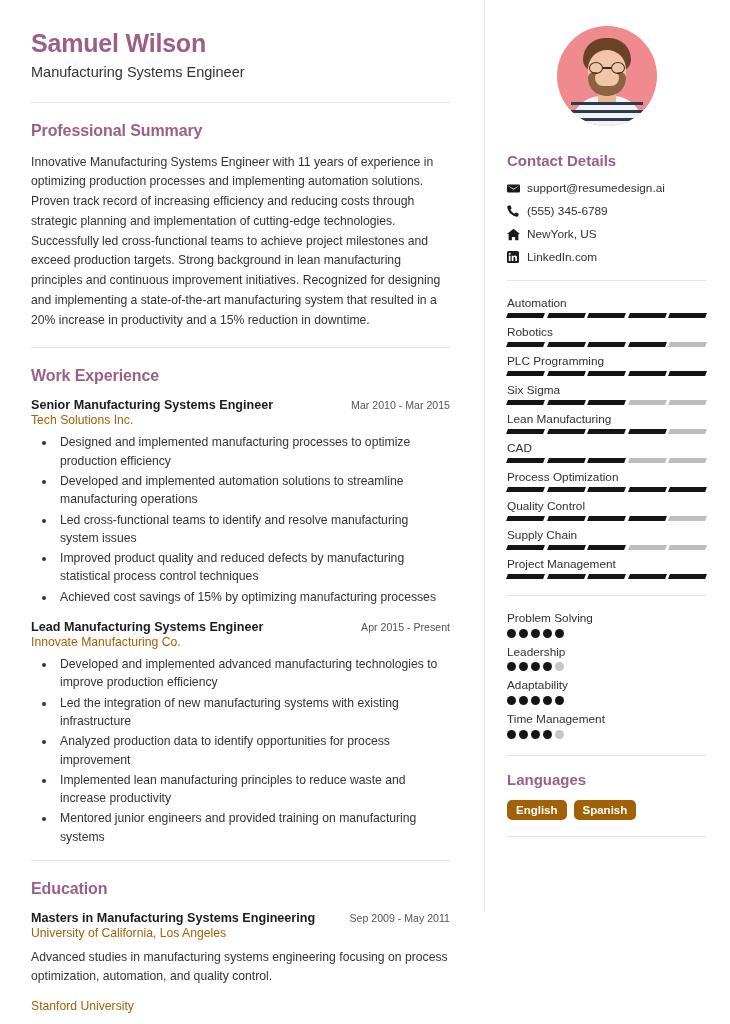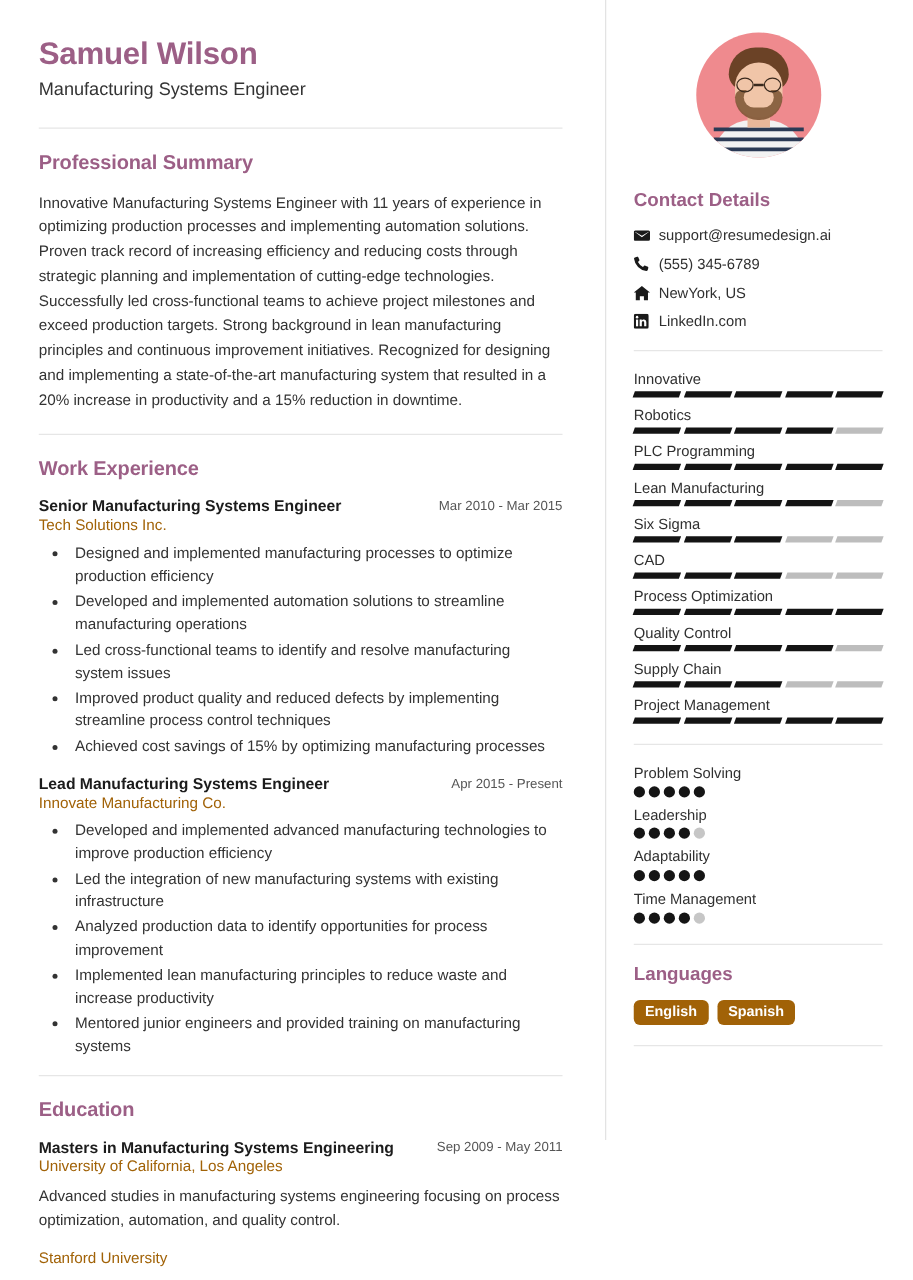--- a/index.html
+++ b/index.html
@@ -243,21 +243,21 @@
           <div class="entry">
             <div class="entry-head">
               <div class="entry-title">Senior Manufacturing Systems Engineer</div>
               <div class="entry-date">Mar 2010 - Mar 2015</div>
             </div>
             <div class="entry-sub">Tech Solutions Inc.</div>
             <ul class="bullets">
               <li>Designed and implemented manufacturing processes to optimize production efficiency</li>
               <li>Developed and implemented automation solutions to streamline manufacturing operations</li>
               <li>Led cross-functional teams to identify and resolve manufacturing system issues</li>
-              <li>Improved product quality and reduced defects by implementing streamline process control techniques</li>
+              <li>Improved product quality and reduced defects by manufacturing statistical process control techniques</li>
               <li>Achieved cost savings of 15% by optimizing manufacturing processes</li>
             </ul>
           </div>
           <div class="entry">
             <div class="entry-head">
               <div class="entry-title">Lead Manufacturing Systems Engineer</div>
               <div class="entry-date">Apr 2015 - Present</div>
             </div>
             <div class="entry-sub">Innovate Manufacturing Co.</div>
             <ul class="bullets">
@@ -352,21 +352,21 @@
             <span>LinkedIn.com</span>
           </div>
         </div>
     </div>
 
     <hr class="r-hr">
 
     <div class="r-sec">
       <div id="skills-list">
           <div class="skill-item">
-            <div class="skill-label">Innovative</div>
+            <div class="skill-label">Automation</div>
             <div class="skill-bar">
               <span class="seg on"></span>
               <span class="seg on"></span>
               <span class="seg on"></span>
               <span class="seg on"></span>
               <span class="seg on"></span>
             </div>
           </div>
           <div class="skill-item">
             <div class="skill-label">Robotics</div>
@@ -382,36 +382,36 @@
             <div class="skill-label">PLC Programming</div>
             <div class="skill-bar">
               <span class="seg on"></span>
               <span class="seg on"></span>
               <span class="seg on"></span>
               <span class="seg on"></span>
               <span class="seg on"></span>
             </div>
           </div>
           <div class="skill-item">
+            <div class="skill-label">Six Sigma</div>
+            <div class="skill-bar">
+              <span class="seg on"></span>
+              <span class="seg on"></span>
+              <span class="seg on"></span>
+              <span class="seg"></span>
+              <span class="seg"></span>
+            </div>
+          </div>
+          <div class="skill-item">
             <div class="skill-label">Lean Manufacturing</div>
             <div class="skill-bar">
               <span class="seg on"></span>
               <span class="seg on"></span>
               <span class="seg on"></span>
               <span class="seg on"></span>
-              <span class="seg"></span>
-            </div>
-          </div>
-          <div class="skill-item">
-            <div class="skill-label">Six Sigma</div>
-            <div class="skill-bar">
-              <span class="seg on"></span>
-              <span class="seg on"></span>
-              <span class="seg on"></span>
-              <span class="seg"></span>
               <span class="seg"></span>
             </div>
           </div>
           <div class="skill-item">
             <div class="skill-label">CAD</div>
             <div class="skill-bar">
               <span class="seg on"></span>
               <span class="seg on"></span>
               <span class="seg on"></span>
               <span class="seg"></span>

